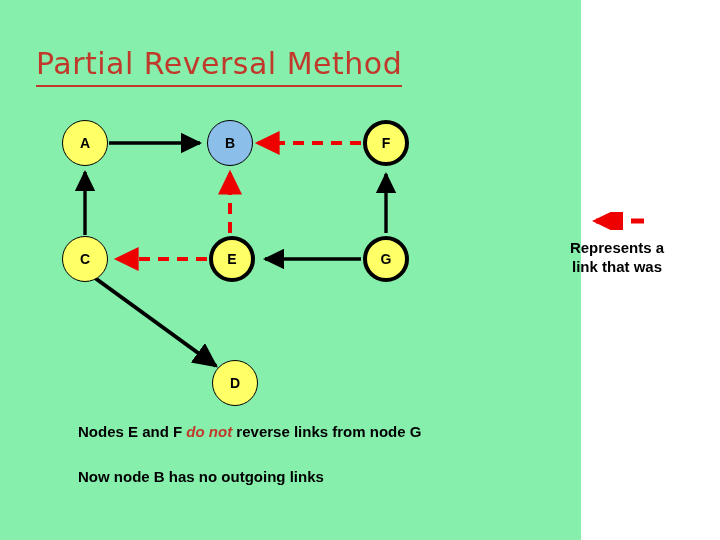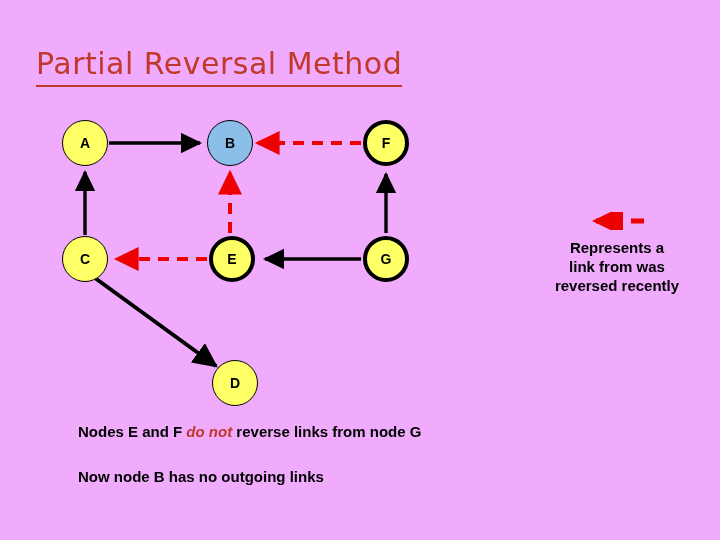--- a/index.html
+++ b/index.html
@@ -10,23 +10,23 @@
   body {
     width: 720px;
     height: 540px;
     position: relative;
     overflow: hidden;
     font-family: "Liberation Sans", sans-serif;
   }
   #slide {
     position: absolute;
     left: 0; top: 0;
-    width: 720px;
+    width: 581px;
     height: 540px;
-    background: #f0abfc;
+    background: #86efac;
   }
   
   #slide-title {
     position: absolute;
     left: 36px;
     top: 46px;
     font-family: "DejaVu Sans", sans-serif;
     font-size: 30px;
     font-weight: normal;
     color: #c0392b;
@@ -180,22 +180,21 @@
   </div>
 
   <div id="legend-block">
     <div id="legend-arrow-wrap">
       <svg width="62" height="18" viewBox="0 0 62 18" xmlns="http://www.w3.org/2000/svg">
         <line x1="58" y1="9" x2="10" y2="9" stroke="#ee0000" stroke-width="5" stroke-dasharray="13,9" marker-end="url(#arrow-red-legend)"></line>
       </svg>
     </div>
     <div id="legend-text">
       <div>Represents a</div>
-      <div>link from was</div>
-      <div>reversed recently</div>
+      <div>link that was</div>
     </div>
   </div>
 
   <div class="caption" id="caption-1">
     <span>Nodes E and F </span><span class="emph">do not</span><span> reverse links from node G</span>
   </div>
 
   <div class="caption" id="caption-2">Now node B has no outgoing links</div>
 
 

